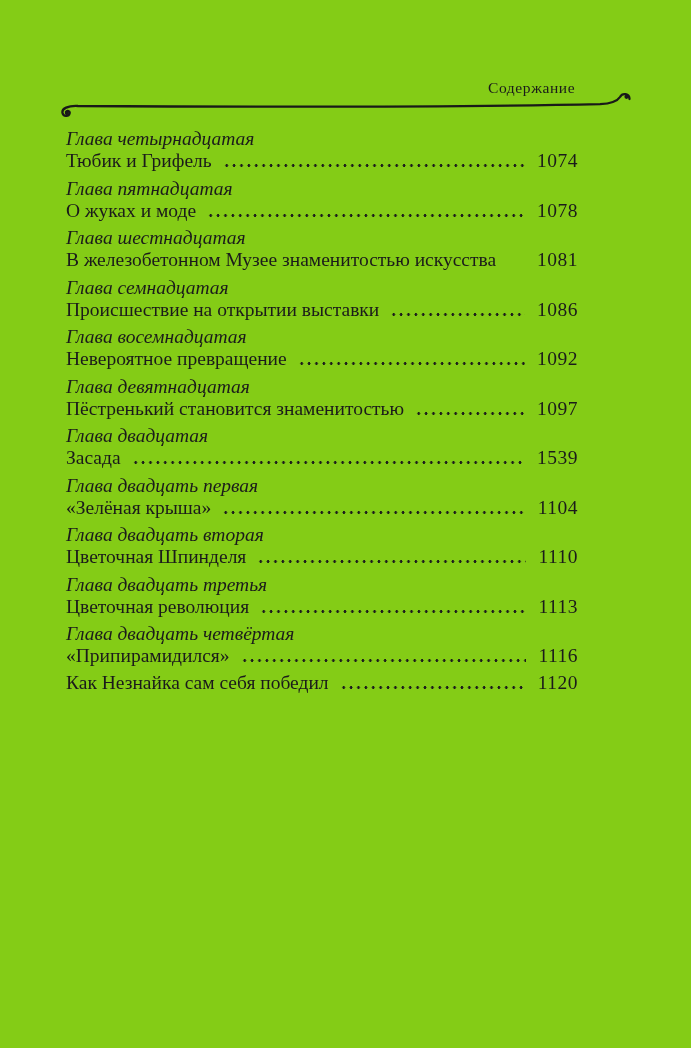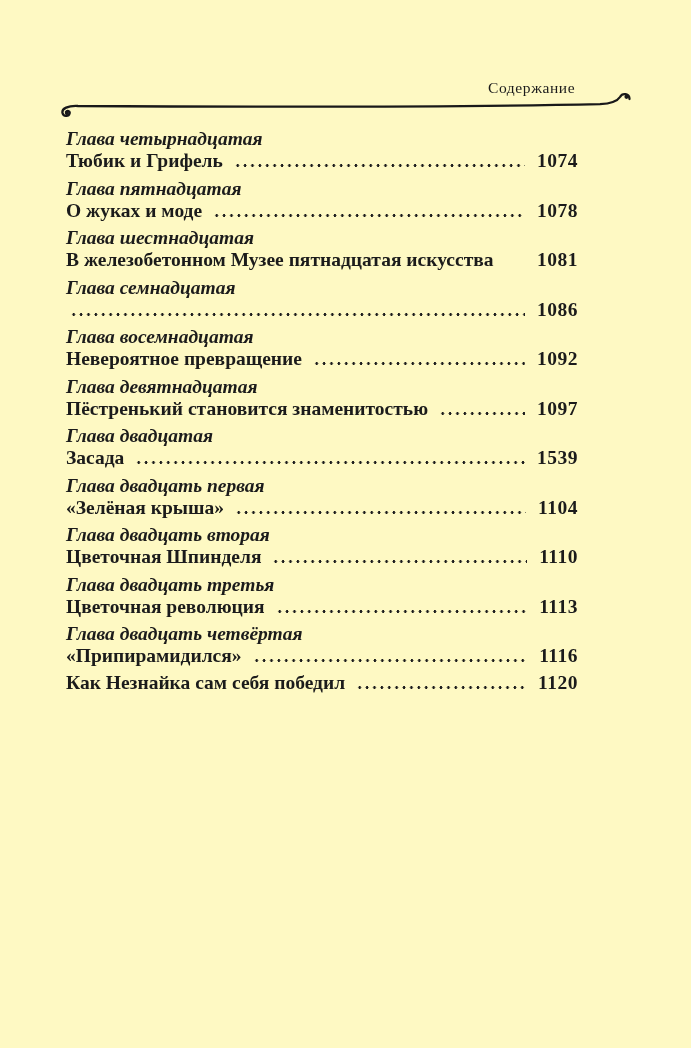--- a/index.html
+++ b/index.html
@@ -5,21 +5,21 @@
 <style>
   html, body {
     margin: 0;
     padding: 0;
     background: #ffffff;
   }
   .page {
     position: relative;
     width: 691px;
     height: 1048px;
-    background: #fef9c3;
+    background: #84cc16;
     font-family: "Liberation Serif", "DejaVu Serif", serif;
     color: #1b1b1b;
     overflow: hidden;
   }
   .contents-label {
     position: absolute;
     left: 488px;
     top: 79px;
     font-size: 15.5px;
     line-height: 18px;
@@ -35,21 +35,20 @@
     height: 34px;
   }
   .toc {
     position: absolute;
     left: 66px;
     top: 127px;
     width: 512px;
   }
   .entry {
     margin: 0 0 4.5px 0;
-    font-weight: bold;
   }
   .chapter {
     font-style: italic;
     font-size: 19.5px;
     line-height: 23px;
     white-space: nowrap;
   }
   .line {
     display: flex;
     align-items: baseline;
@@ -115,29 +114,30 @@
     <div class="line">
       <span class="title">О жуках и моде</span>
       <span class="leader"></span>
       <span class="pagenum">1078</span>
     </div>
   </div>
 
   <div class="entry">
     <div class="chapter">Глава шестнадцатая</div>
     <div class="line">
-      <span class="title">В железобетонном Музее пятнадцатая искусства</span>
+      <span class="title">В железобетонном Музее знаменитостью искусства</span>
       <span class="leader no-dots"></span>
       <span class="pagenum">1081</span>
     </div>
   </div>
 
   <div class="entry">
     <div class="chapter">Глава семнадцатая</div>
     <div class="line">
+      <span class="title">Происшествие на открытии выставки</span>
       <span class="leader"></span>
       <span class="pagenum">1086</span>
     </div>
   </div>
 
   <div class="entry">
     <div class="chapter">Глава восемнадцатая</div>
     <div class="line">
       <span class="title">Невероятное превращение</span>
       <span class="leader"></span>

